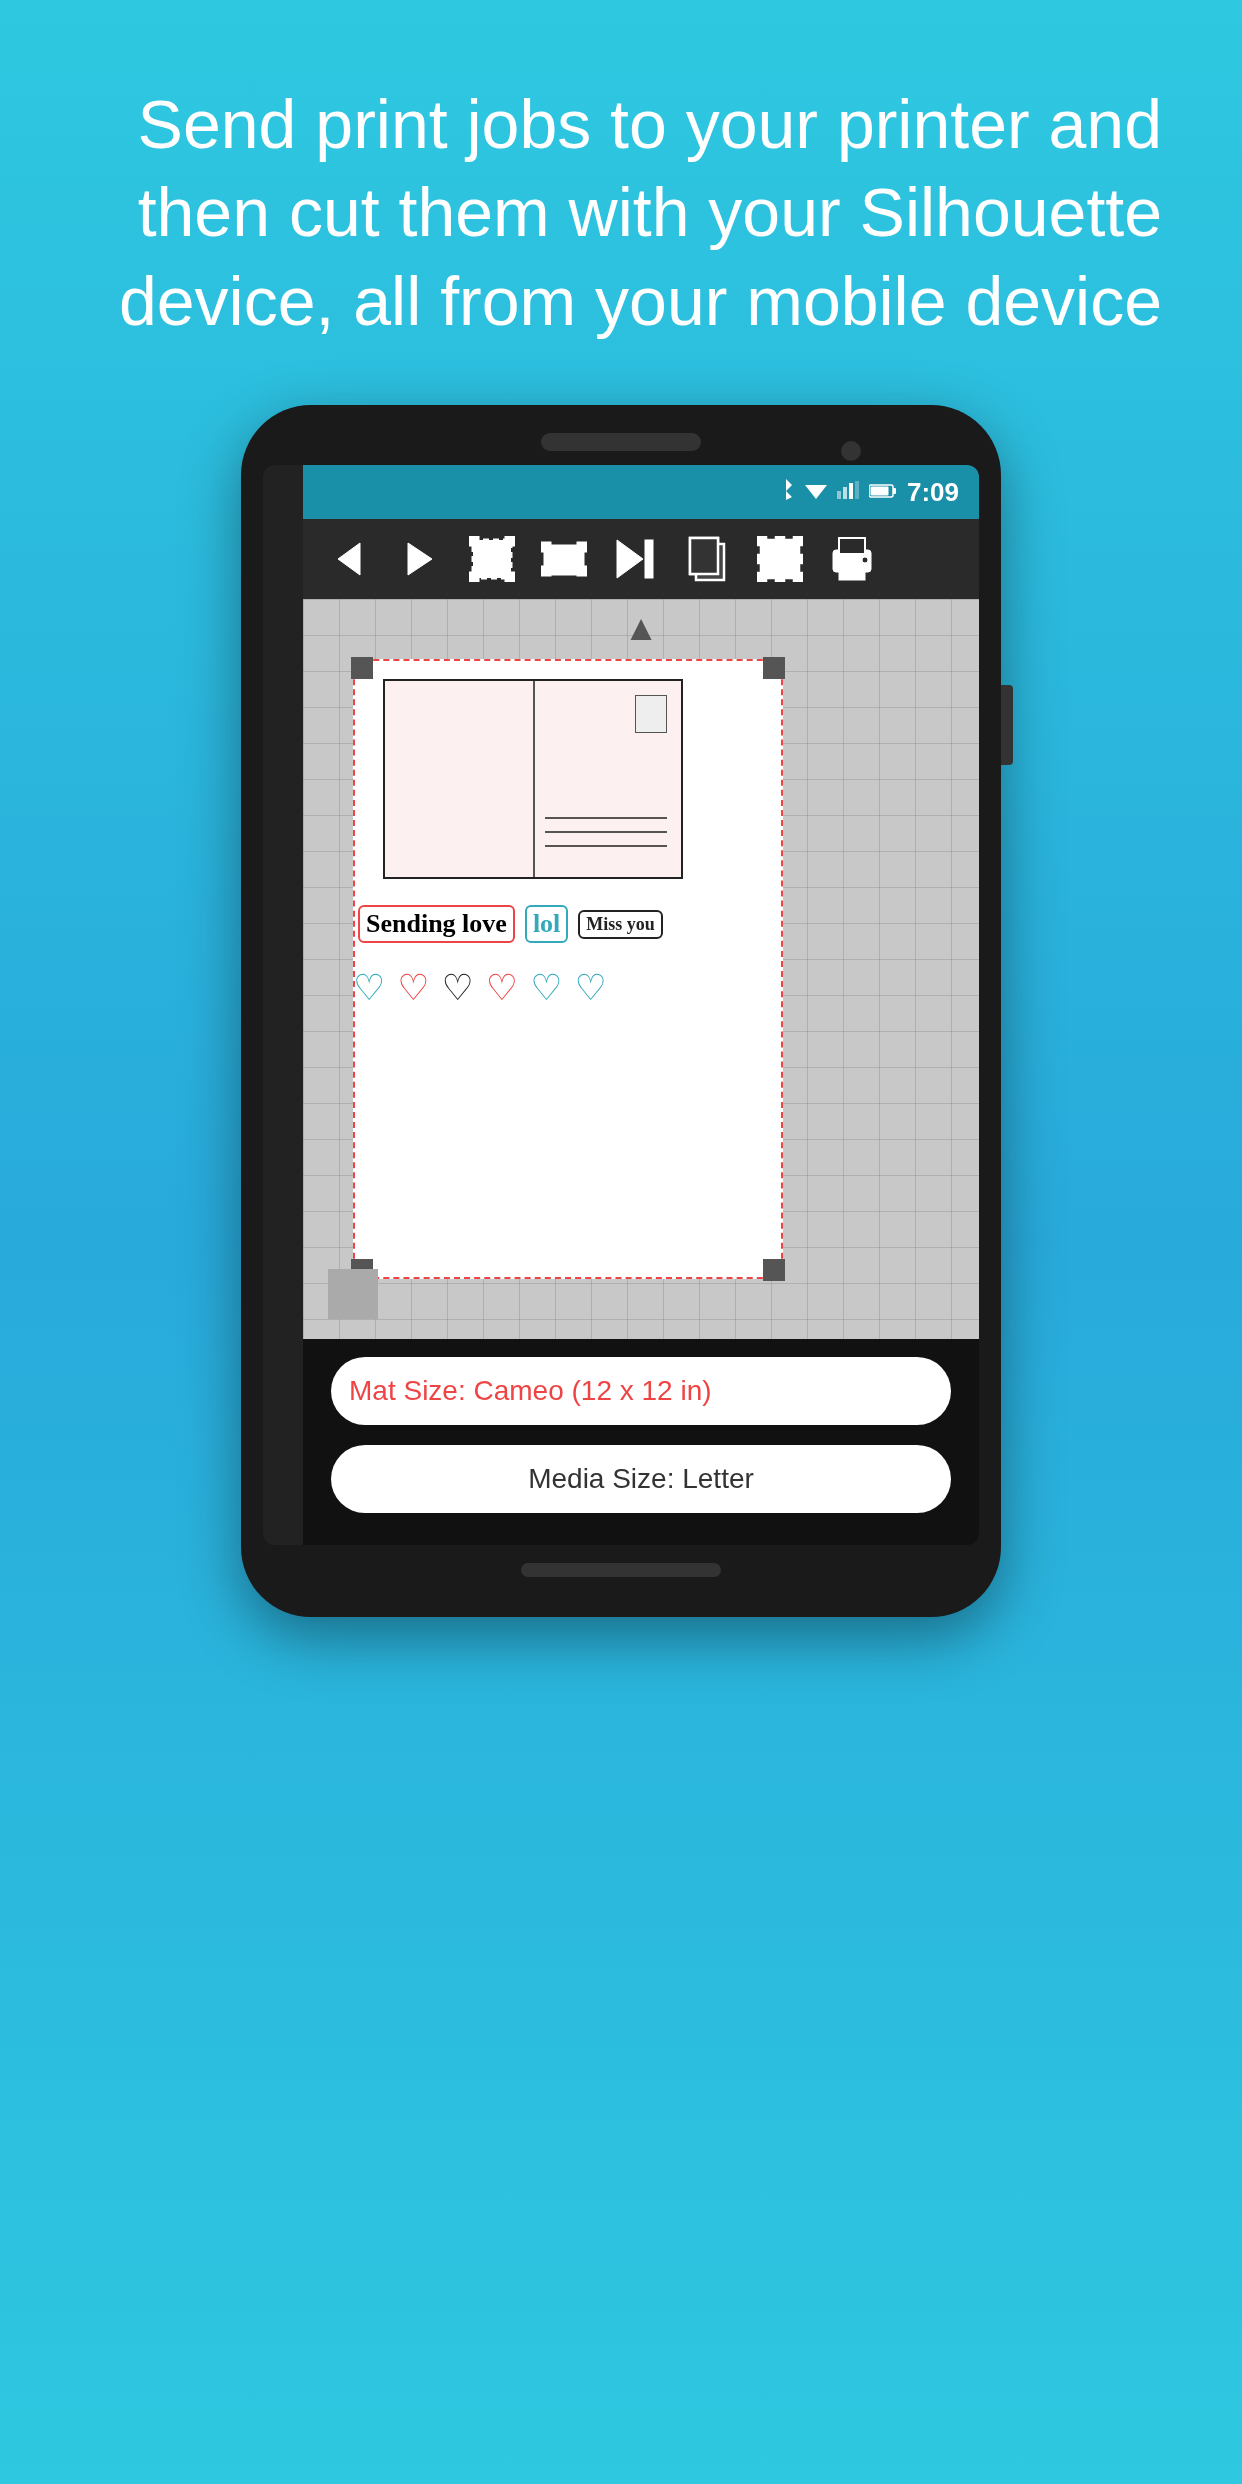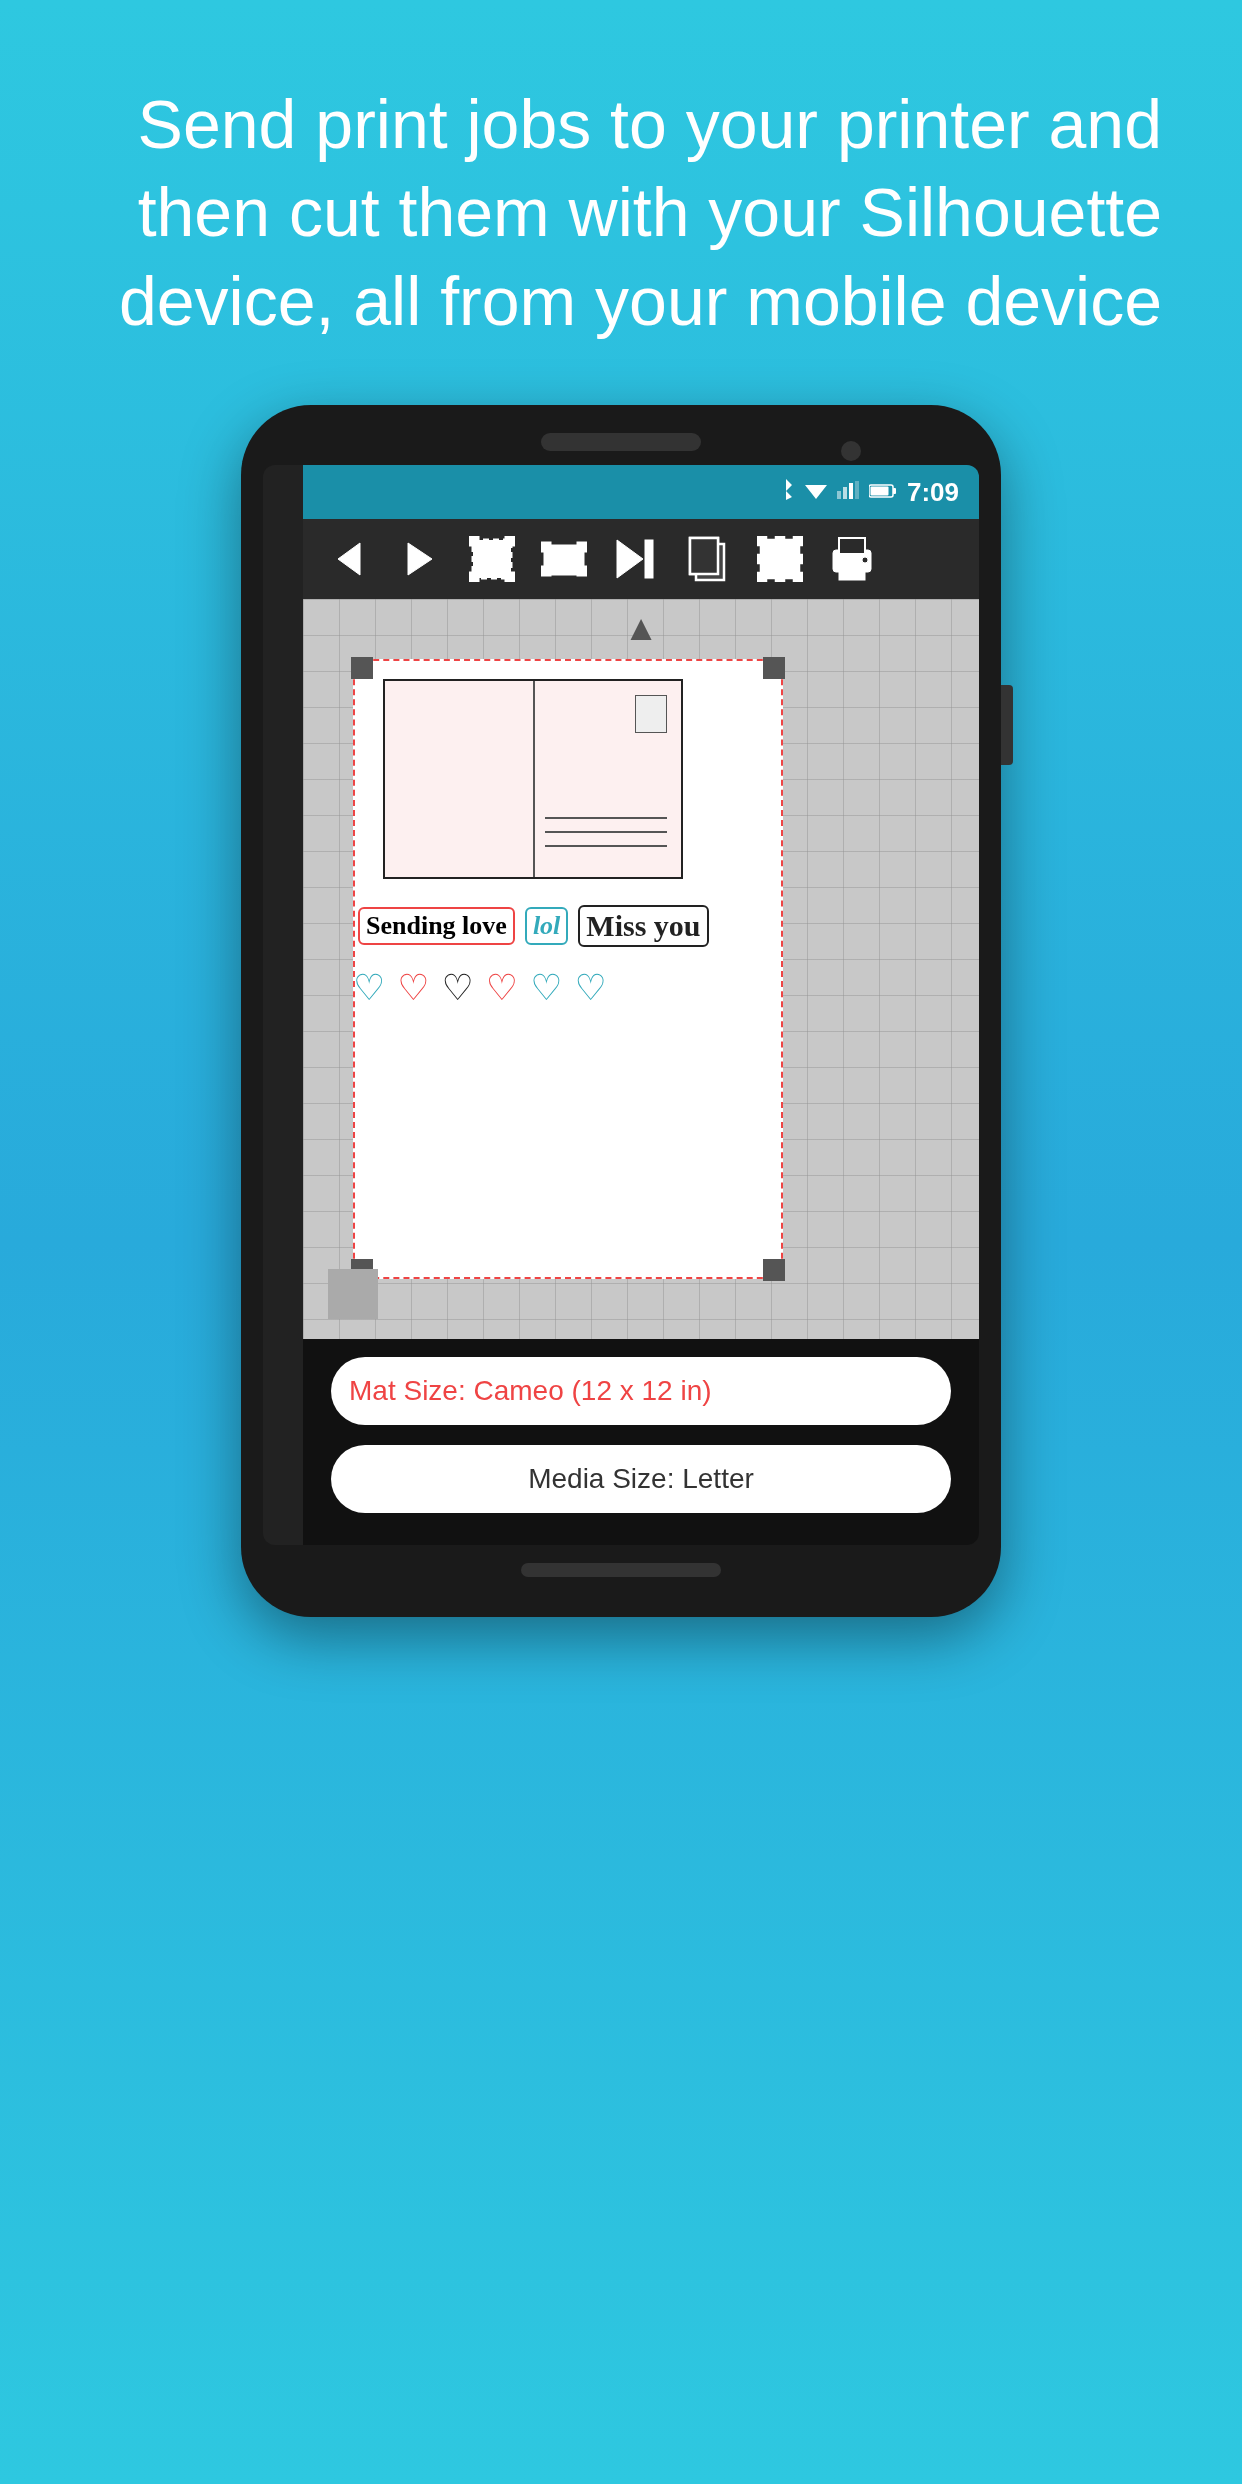--- a/index.html
+++ b/index.html
@@ -235,29 +235,28 @@
       padding: 2px 6px;
       font-size: 26px;
     }
 
     .sticker-lol {
       color: #3ab;
       border: 2.5px solid #3ab;
       border-radius: 6px;
       padding: 2px 6px;
       font-size: 26px;
-      font-style: italic;
     }
 
     .sticker-miss {
       color: #222;
       border: 2.5px solid #222;
       border-radius: 6px;
       padding: 2px 6px;
-      font-size: 30px;
+      font-size: 18px;
     }
 
     
     .stickers-row2 {
       position: absolute;
       top: 368px;
       left: 50px;
       display: flex;
       align-items: center;
       gap: 12px;

